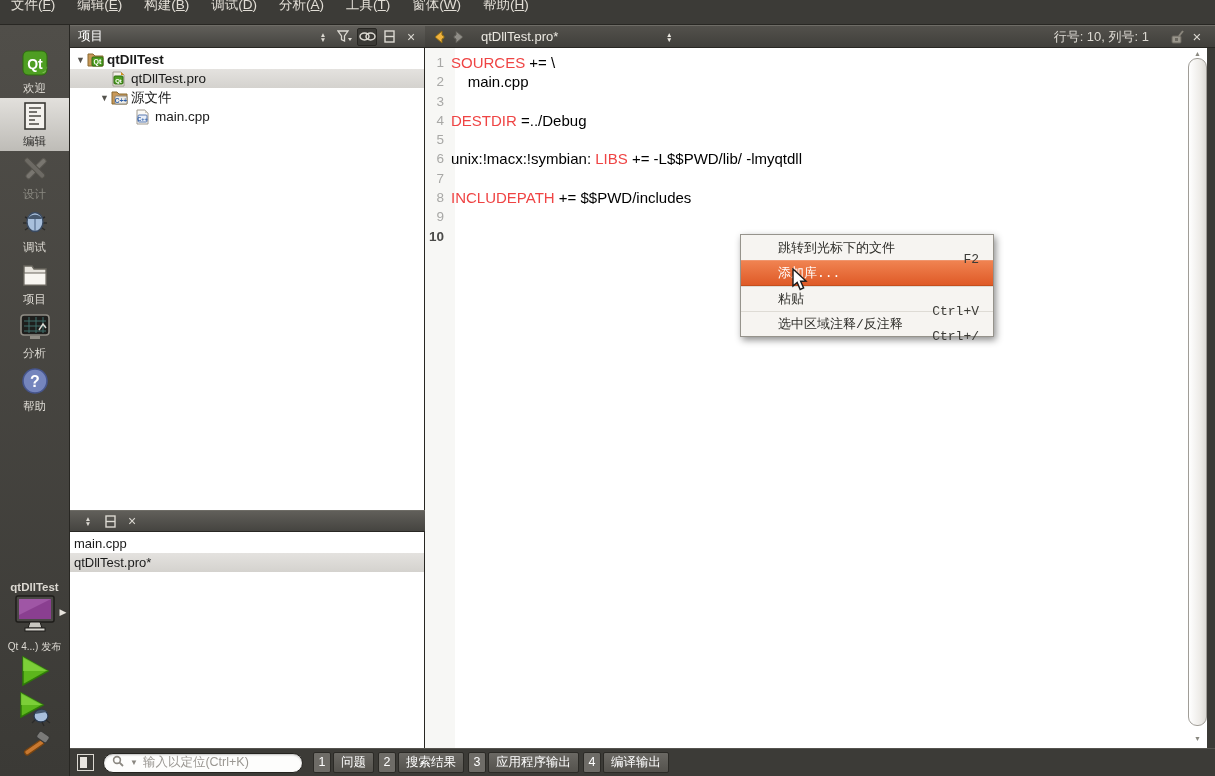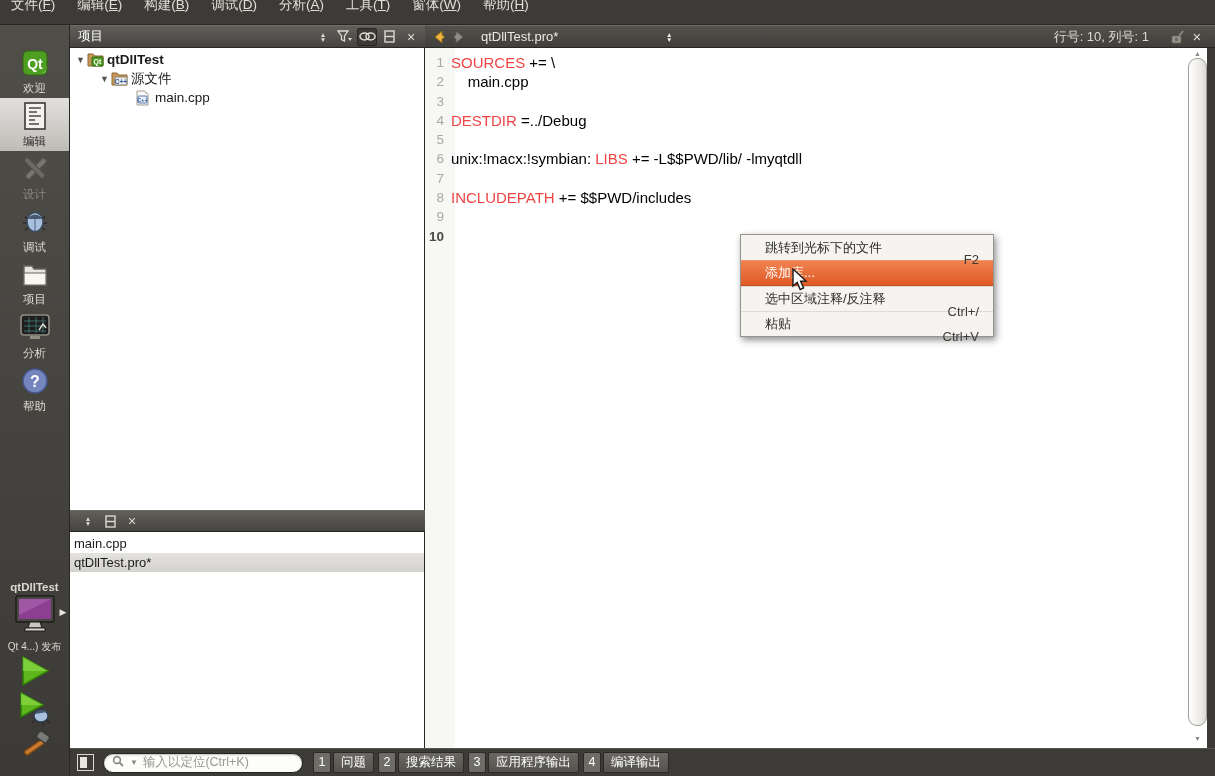--- a/index.html
+++ b/index.html
@@ -86,21 +86,21 @@
     color:#9a9792;font-size:12.5px;flex:none;box-shadow:inset 0 1px 2px rgba(0,0,0,.25);}
   #output-panes{display:flex;gap:4px;margin-left:10px;}
   .pane-btn{display:flex;gap:2px;cursor:default;}
   .pane-num{min-width:18px;height:21px;background:#6e6c67;border:1px solid #2b2a26;color:#fff;
     text-align:center;line-height:19px;font-size:12.5px;border-radius:2px;}
   .pane-label{height:21px;line-height:19px;background:linear-gradient(#6a6863,#54524d);
     border:1px solid #2b2a26;color:#fff;padding:0 7px;font-size:12.5px;border-radius:2px;white-space:nowrap;}
   
   #context-menu{position:absolute;left:740px;top:234px;width:254px;background:#f6f4f1;
     border:1px solid #96938c;box-shadow:2px 3px 7px rgba(0,0,0,.45);z-index:20;font-size:13px;color:#2e2d29;}
-  .cm-item{height:25px;display:flex;align-items:center;padding:0 14px 0 24px;border-top:1px solid #deDBD5;}
+  .cm-item{height:25px;display:flex;align-items:center;padding:0 14px 0 37px;border-top:1px solid #deDBD5;font-family:Liberation Mono, monospace;}
   .cm-item:first-child{border-top:none;}
   .cm-label{flex:1;white-space:nowrap;}
   .cm-shortcut{color:#3c3b37;margin-top:24px;}
   .cm-item.highlighted{background:linear-gradient(#f08351,#df5a27);color:#fff;border-top-color:#f0956d;
     border-bottom:1px solid #c44f1d;height:26px;}
   .cm-item.highlighted .cm-shortcut{color:#fff;}
   #mouse-cursor{position:absolute;left:789px;top:268px;z-index:30;}
 </style>
 </head>
 <body>
@@ -273,20 +273,32 @@
       <span class="tree-exp">▼</span>
       <span class="tree-icon">
         <svg width="17" height="15" viewBox="0 0 17 15">
           <path d="M1,2 L6,2 L8,4 L16,4 L16,14 L1,14 Z" fill="#c89858" stroke="#8a6a30"></path>
           <rect x="5" y="5" width="11" height="9" rx="1" fill="#4e9e22" stroke="#2e6a10"></rect>
           <text x="10.5" y="12" text-anchor="middle" font-size="7" font-weight="bold" fill="#fff" font-family="sans-serif">Qt</text>
         </svg>
       </span>
       <span class="tree-label">qtDllTest</span>
     </div>
+    <div class="tree-row selected" style="padding-left: 28px;">
+      <span class="tree-exp"></span>
+      <span class="tree-icon">
+        <svg width="15" height="16" viewBox="0 0 15 16">
+          <path d="M2,1 L10,1 L13,4 L13,15 L2,15 Z" fill="#f4f0ea" stroke="#a09a90"></path>
+          <path d="M10,1 L13,4 L10,4 Z" fill="#d8941f"></path>
+          <rect x="3" y="5" width="9" height="8" rx="1" fill="#4e9e22" stroke="#2e6a10"></rect>
+          <text x="7.5" y="11.5" text-anchor="middle" font-size="6" font-weight="bold" fill="#fff" font-family="sans-serif">Qt</text>
+        </svg>
+      </span>
+      <span class="tree-label">qtDllTest.pro</span>
+    </div>
     <div class="tree-row" style="padding-left: 28px;">
       <span class="tree-exp">▼</span>
       <span class="tree-icon">
         <svg width="17" height="15" viewBox="0 0 17 15">
           <path d="M1,2 L6,2 L8,4 L16,4 L16,14 L1,14 Z" fill="#c89858" stroke="#8a6a30"></path>
           <rect x="4" y="6" width="12" height="8" rx="1" fill="#eceae4" stroke="#8a877f"></rect>
           <text x="10" y="12.5" text-anchor="middle" font-size="6.5" font-weight="bold" fill="#2f5fa8" font-family="sans-serif">C++</text>
         </svg>
       </span>
       <span class="tree-label">源文件</span>
@@ -443,26 +455,26 @@
 <div id="context-menu">
     <div class="cm-item">
       <span class="cm-label">跳转到光标下的文件</span>
       <span class="cm-shortcut">F2</span>
     </div>
     <div class="cm-item highlighted">
       <span class="cm-label">添加库...</span>
       <span class="cm-shortcut"></span>
     </div>
     <div class="cm-item">
+      <span class="cm-label">粘贴</span>
+      <span class="cm-shortcut">Ctrl+V</span>
+    </div>
+    <div class="cm-item">
       <span class="cm-label">选中区域注释/反注释</span>
       <span class="cm-shortcut">Ctrl+/</span>
-    </div>
-    <div class="cm-item">
-      <span class="cm-label">粘贴</span>
-      <span class="cm-shortcut">Ctrl+V</span>
     </div>
   </div>
 
 <div id="mouse-cursor">
   <svg width="22" height="24" viewBox="0 0 22 24">
     <path d="M4,1 L4,18 L8.2,14.4 L11.2,21.5 L14.6,20 L11.6,13.2 L17,13 Z" fill="#fff" stroke="#1a1a1a" stroke-width="1.4"></path>
   </svg>
 </div>
 
 </body></html>

